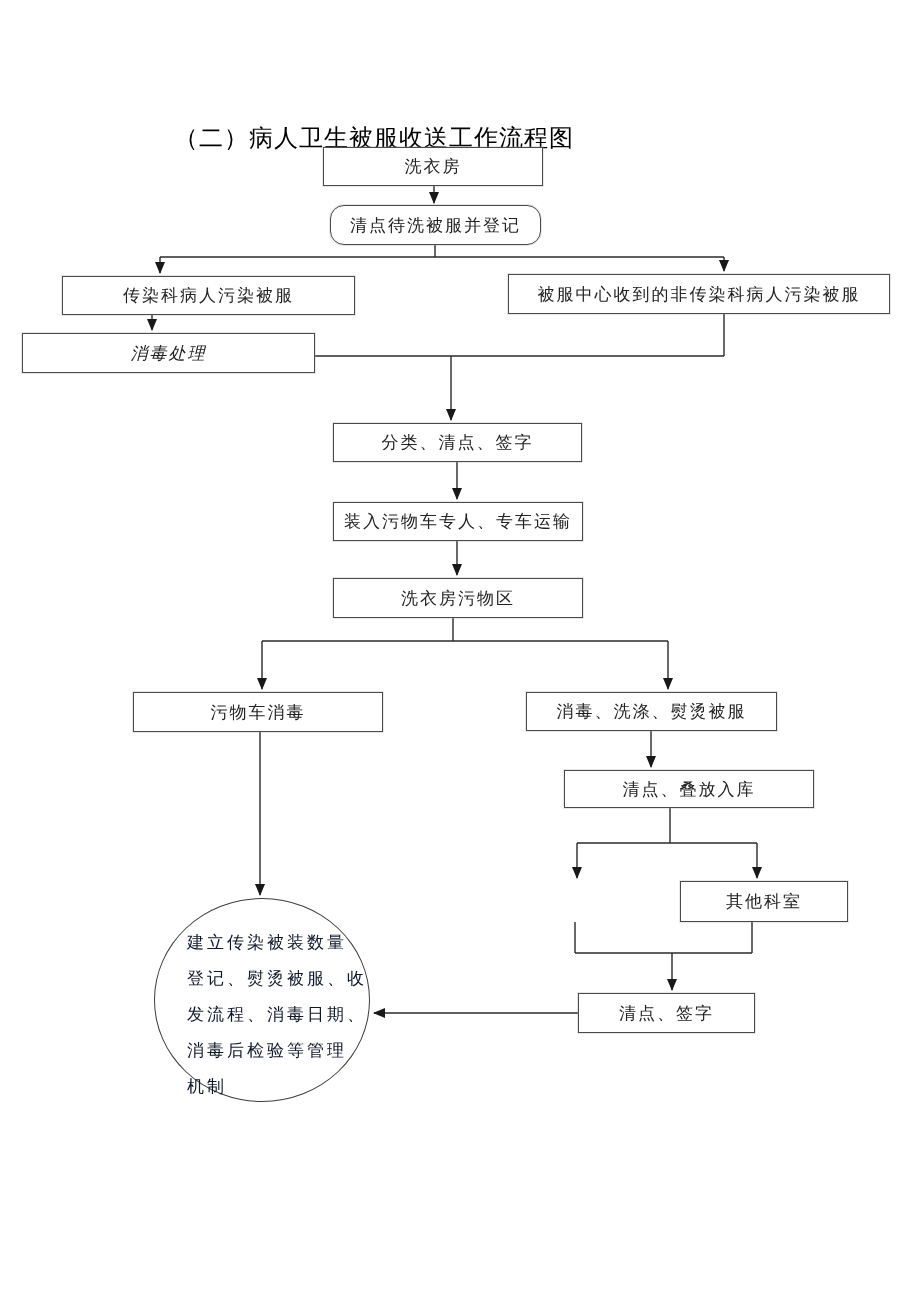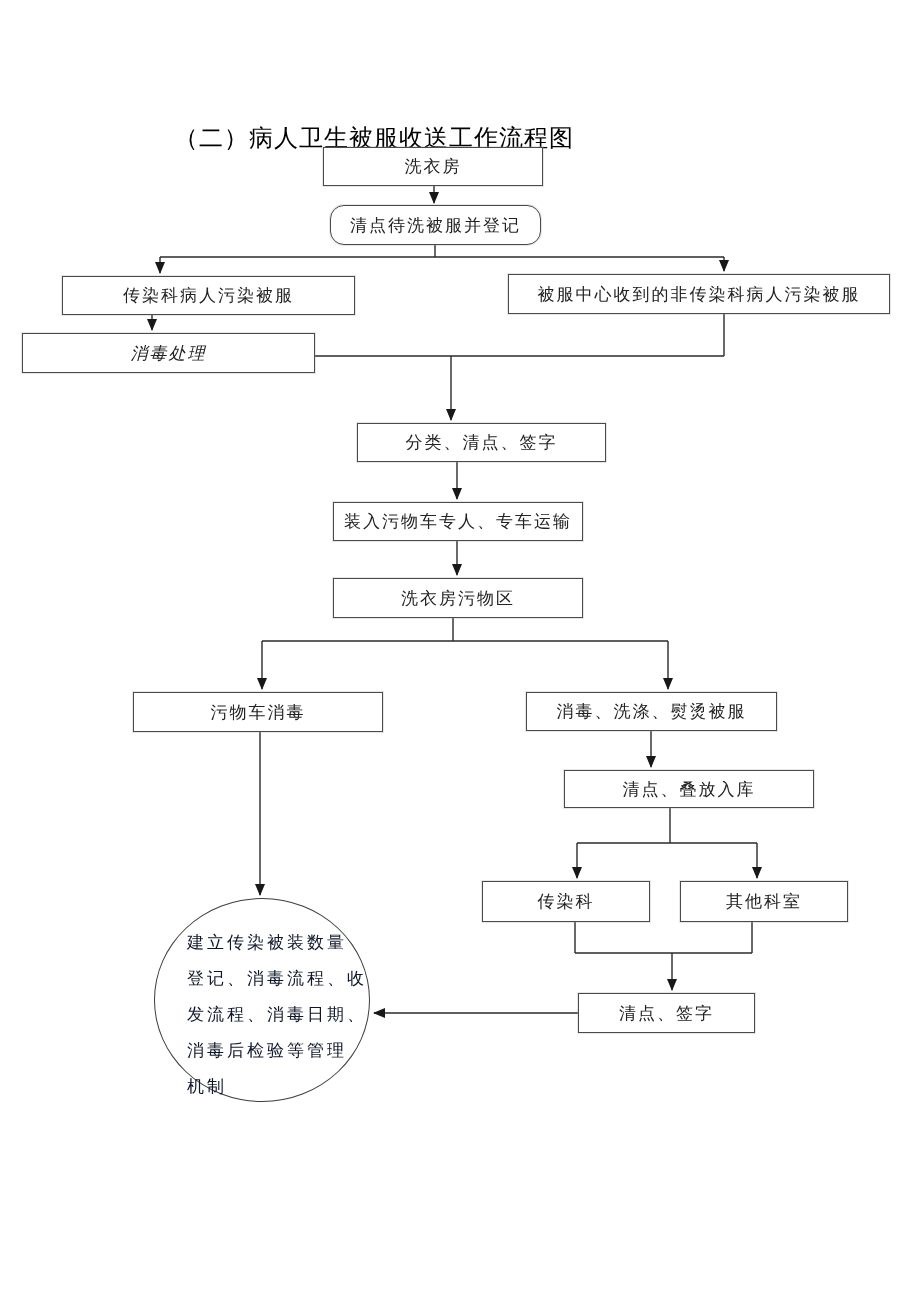--- a/index.html
+++ b/index.html
@@ -126,41 +126,40 @@
   <div class="node" style="left:323px; top:147px; width:220px; height:39px;">洗衣房</div>
 
   <div class="node" style="left:330px; top:205px; width:211px; height:40px;border-radius:14px;">清点待洗被服并登记</div>
 
   <div class="node" style="left:22px; top:276px; width:293px; height:39px;margin-left:40px;">传染科病人污染被服</div>
 
   <div class="node" style="left:508px; top:274px; width:382px; height:40px;">被服中心收到的非传染科病人污染被服</div>
 
   <div class="node" style="left:22px; top:333px; width:293px; height:40px;font-style:italic;">消毒处理</div>
 
-  <div class="node" style="left:333px; top:423px; width:249px; height:39px;margin-left:24px;">分类、清点、签字</div>
+  <div class="node" style="left:333px; top:423px; width:249px; height:39px;">分类、清点、签字</div>
 
   <div class="node" style="left:333px; top:502px; width:250px; height:39px;">装入污物车专人、专车运输</div>
 
   <div class="node" style="left:333px; top:578px; width:250px; height:40px;">洗衣房污物区</div>
 
   <div class="node" style="left:133px; top:692px; width:250px; height:40px;">污物车消毒</div>
 
   <div class="node" style="left:526px; top:692px; width:251px; height:39px;">消毒、洗涤、熨烫被服</div>
 
   <div class="node" style="left:528px; top:770px; width:250px; height:38px;margin-left:36px;">清点、叠放入库</div>
 
-  <div class="node" style="left:482px; top:881px; width:168px; height:41px;">传染科</div>
 
   <div class="node" style="left:680px; top:881px; width:168px; height:41px;">其他科室</div>
 
   <div class="node" style="left:578px; top:993px; width:177px; height:40px;">清点、签字</div>
 
   <div class="circle-node">
     <div class="circle-text">
       <div>建立传染被装数量</div>
-      <div>登记、消毒流程、收</div>
+      <div>登记、熨烫被服、收</div>
       <div>发流程、消毒日期、</div>
       <div>消毒后检验等管理</div>
       <div>机制</div>
     </div>
   </div>
 
 </div>
 
 </body></html>

